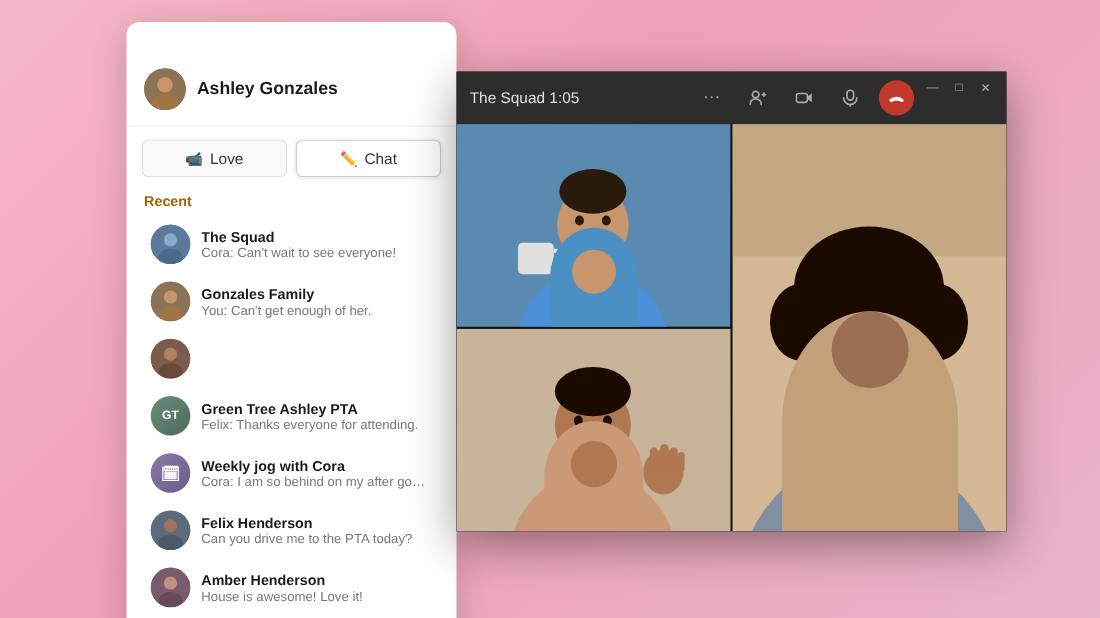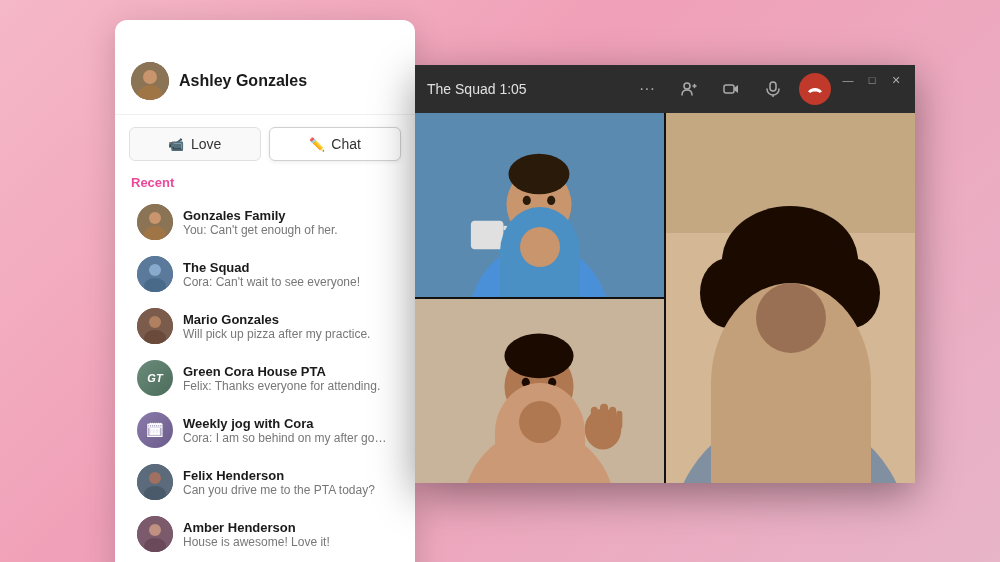--- a/index.html
+++ b/index.html
@@ -86,21 +86,21 @@
     }
 
     .tab-icon {
       font-size: 13px;
     }
 
     
     .recent-label {
       font-size: 13px;
       font-weight: 600;
-      color: #ec4899;
+      color: #a16207;
       padding: 14px 16px 6px 16px;
     }
 
     .contact-list {
       list-style: none;
     }
 
     .contact-item {
       display: flex;
       align-items: center;
@@ -347,21 +347,20 @@
       border-radius: 50%;
     }
 
     
     .av-gonzales { background: linear-gradient(135deg, #8B7355, #6B5335); }
     .av-squad { background: linear-gradient(135deg, #5B7A9B, #3B5A7B); }
     .av-mario { background: linear-gradient(135deg, #7B5B4B, #5B3B2B); }
     .av-gt {
       background: linear-gradient(135deg, #6B8B7B, #4B6B5B);
       font-size: 11px;
-      font-style: italic;
     }
     .av-weekly { background: linear-gradient(135deg, #8B7BAB, #6B5B8B); }
     .av-felix { background: linear-gradient(135deg, #5B6B7B, #3B4B5B); }
     .av-amber { background: linear-gradient(135deg, #7B5B6B, #5B3B4B); }
   </style>
 </head>
 <body>
 
 <div class="chat-panel">
 
@@ -385,65 +384,61 @@
       <span class="tab-icon">✏️</span>
       <span>Chat</span>
     </button>
   </div>
 
   <div class="recent-label">Recent</div>
 
   <ul class="contact-list">
 
     <li class="contact-item">
+      <div class="contact-avatar av-squad">
+        <svg width="36" height="36" viewBox="0 0 36 36">
+          <circle cx="18" cy="18" r="18" fill="#5B7A9B"></circle>
+          <circle cx="18" cy="14" r="6" fill="#88aacc"></circle>
+          <ellipse cx="18" cy="30" rx="11" ry="8" fill="#4a6a8a"></ellipse>
+        </svg>
+      </div>
+      <div class="contact-info">
+        <div class="contact-name">The Squad</div>
+        <div class="contact-preview">Cora: Can't wait to see everyone!</div>
+      </div>
+    </li>
+
+    <li class="contact-item">
       <div class="contact-avatar av-gonzales">
         <svg width="36" height="36" viewBox="0 0 36 36">
           <circle cx="18" cy="18" r="18" fill="#8B7355"></circle>
           <circle cx="18" cy="14" r="6" fill="#c8956c"></circle>
           <ellipse cx="18" cy="30" rx="11" ry="8" fill="#a07545"></ellipse>
         </svg>
       </div>
       <div class="contact-info">
         <div class="contact-name">Gonzales Family</div>
         <div class="contact-preview">You: Can't get enough of her.</div>
-      </div>
-    </li>
-
-    <li class="contact-item">
-      <div class="contact-avatar av-squad">
-        <svg width="36" height="36" viewBox="0 0 36 36">
-          <circle cx="18" cy="18" r="18" fill="#5B7A9B"></circle>
-          <circle cx="18" cy="14" r="6" fill="#88aacc"></circle>
-          <ellipse cx="18" cy="30" rx="11" ry="8" fill="#4a6a8a"></ellipse>
-        </svg>
-      </div>
-      <div class="contact-info">
-        <div class="contact-name">The Squad</div>
-        <div class="contact-preview">Cora: Can't wait to see everyone!</div>
       </div>
     </li>
 
     <li class="contact-item">
       <div class="contact-avatar av-mario">
         <svg width="36" height="36" viewBox="0 0 36 36">
           <circle cx="18" cy="18" r="18" fill="#7B5B4B"></circle>
           <circle cx="18" cy="14" r="6" fill="#b08060"></circle>
           <ellipse cx="18" cy="30" rx="11" ry="8" fill="#6a4a3a"></ellipse>
         </svg>
       </div>
-      <div class="contact-info">
-        <div class="contact-name">Mario Gonzales</div>
-        <div class="contact-preview">Will pick up pizza after my practice.</div>
-      </div>
     </li>
 
     <li class="contact-item">
       <div class="contact-avatar av-gt" style="font-size:11px;font-weight:700;background:linear-gradient(135deg,#6B8B7B,#4B6B5B);color:white;">GT</div>
       <div class="contact-info">
-        <div class="contact-name">Green Cora House PTA</div>
+        <div class="contact-name">Green Tree Ashley PTA</div>
         <div class="contact-preview">Felix: Thanks everyone for attending.</div>
       </div>
     </li>
 
     <li class="contact-item">
       <div class="contact-avatar av-weekly" style="background:linear-gradient(135deg,#8B7BAB,#6B5B8B);font-size:14px;">🗓</div>
       <div class="contact-info">
         <div class="contact-name">Weekly jog with Cora</div>
         <div class="contact-preview">Cora: I am so behind on my after goals.</div>
       </div>

